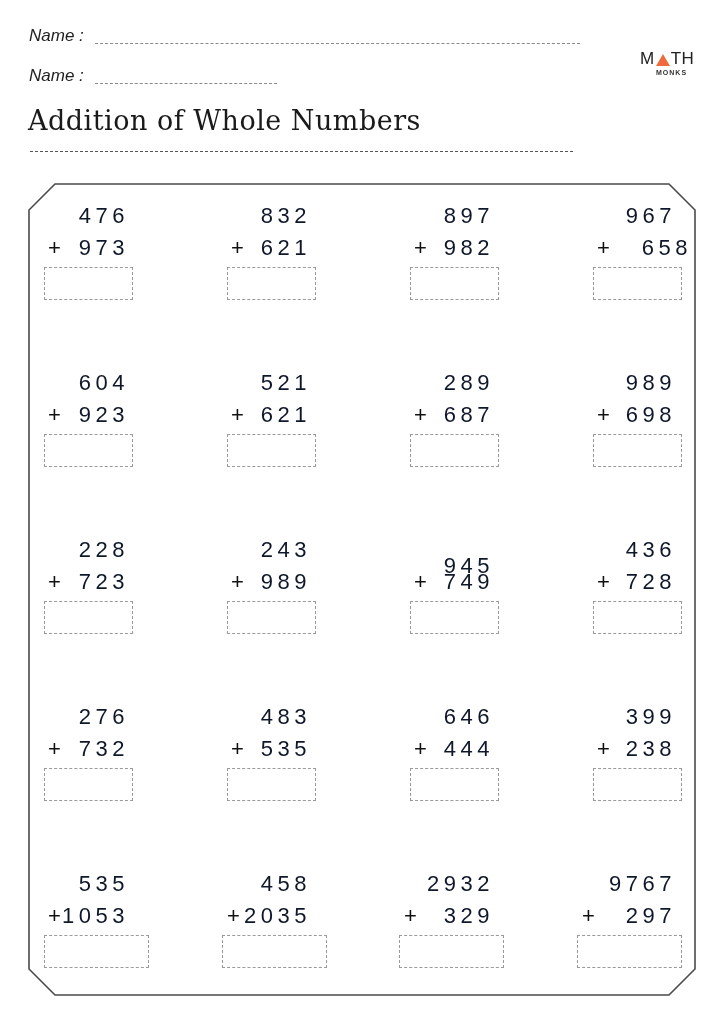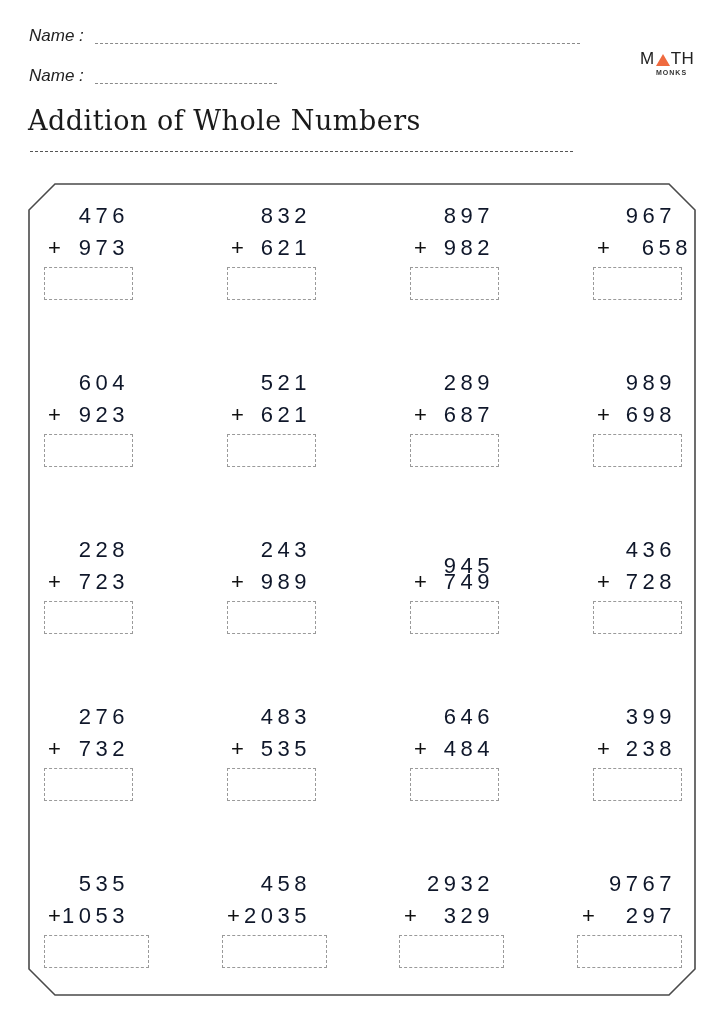--- a/index.html
+++ b/index.html
@@ -136,21 +136,21 @@
     </div>
     <div class="problem" style="left: 0px; top: 0px; width: 724px; position: absolute;">
       <div class="num top" style="right: 413px; top: 704px;">483</div>
       <div class="plus" style="left: 231px; top: 736px;">+</div>
       <div class="num bot" style="right: 413px; top: 736px;">535</div>
       <div class="answer-box" style="left: 227px; width: 87px; top: 768px;"></div>
     </div>
     <div class="problem" style="left: 0px; top: 0px; width: 724px; position: absolute;">
       <div class="num top" style="right: 230px; top: 704px;">646</div>
       <div class="plus" style="left: 414px; top: 736px;">+</div>
-      <div class="num bot" style="right: 230px; top: 736px;">484</div>
+      <div class="num bot" style="right: 230px; top: 736px;">444</div>
       <div class="answer-box" style="left: 410px; width: 87px; top: 768px;"></div>
     </div>
     <div class="problem" style="left: 0px; top: 0px; width: 724px; position: absolute;">
       <div class="num top" style="right: 48px; top: 704px; text-align: right;">399</div>
       <div class="plus" style="left: 597px; top: 736px;">+</div>
       <div class="num bot" style="right: 48px; top: 736px;">238</div>
       <div class="answer-box" style="left: 593px; width: 87px; top: 768px;"></div>
     </div>
     <div class="problem" style="left: 0px; top: 0px; width: 724px; position: absolute;">
       <div class="num top" style="right: 595px; top: 871px;">535</div>

